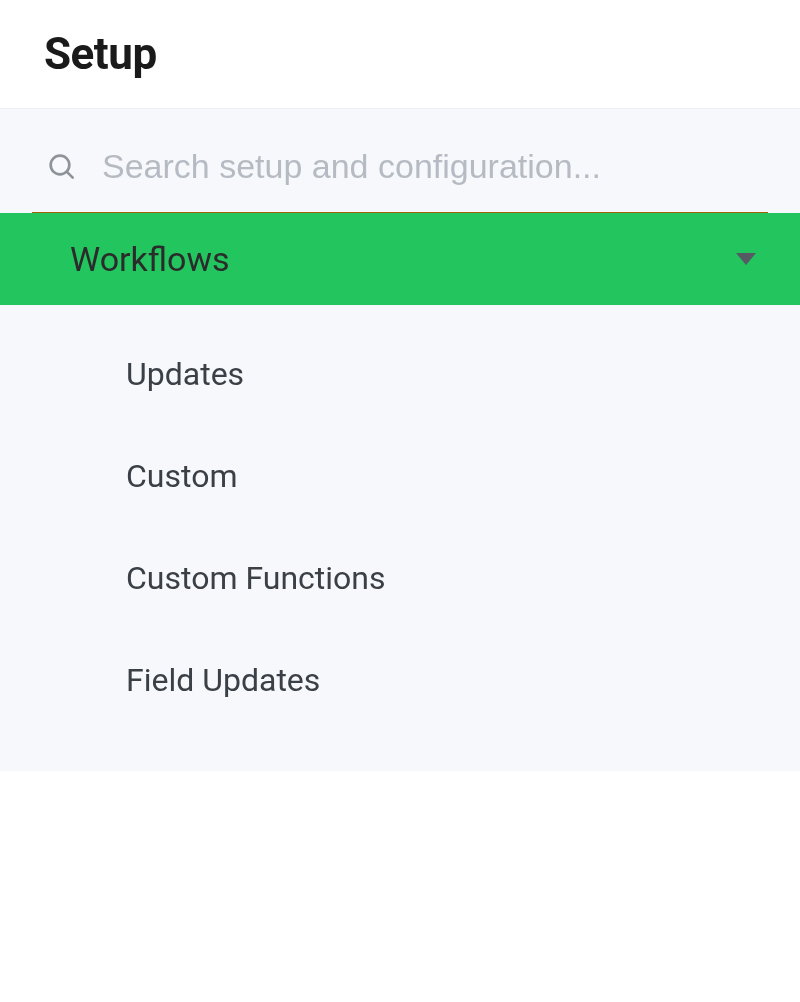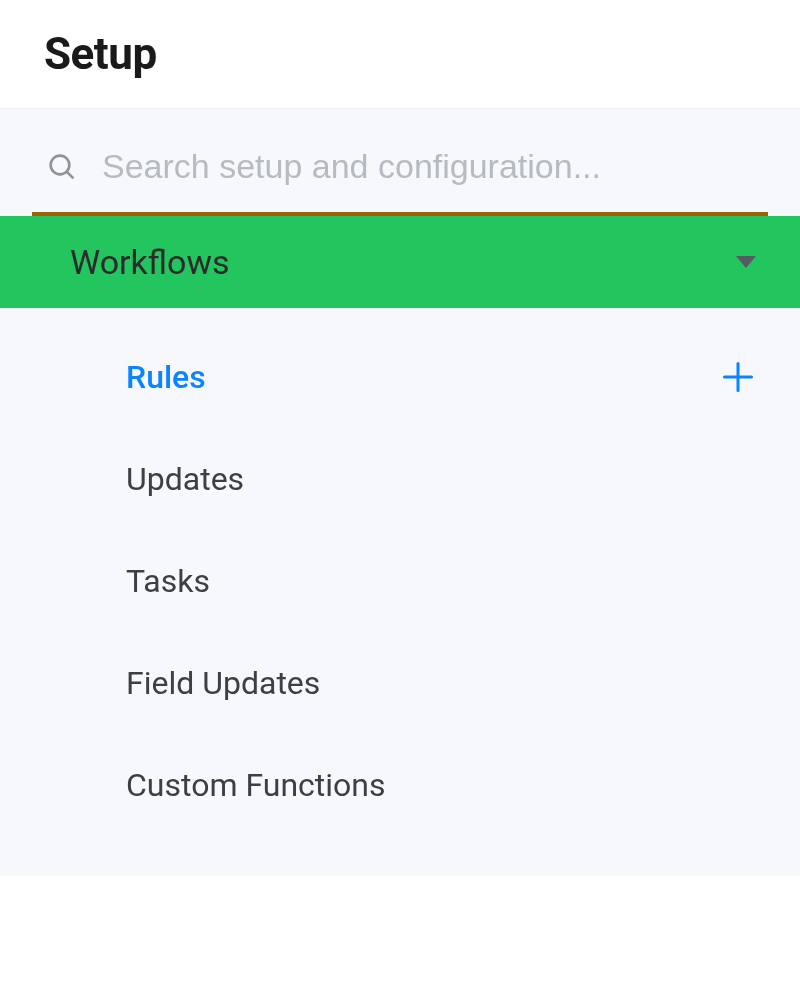--- a/index.html
+++ b/index.html
@@ -1,21 +1,21 @@
 <!DOCTYPE html>
 <html><head>
 <meta charset="utf-8">
 <style>
   * { box-sizing: border-box; margin: 0; padding: 0; }
   html, body { width: 800px; height: 1002px; font-family: -apple-system, BlinkMacSystemFont, "Segoe UI", Roboto, Helvetica, Arial, sans-serif; background: #fff; overflow: hidden; }
   .page { width: 800px; height: 948px; display: flex; flex-direction: column; }
   .header { background: #ffffff; padding: 28px 0 28px 44px; border-bottom: 1px solid #eceef3; }
   .header-title { font-size: 44px; font-weight: 700; color: #1a1a1a; letter-spacing: -0.5px; }
   .search-area { background: #f6f8fb; padding: 36px 32px 0 32px; }
-  .search-row { display: flex; align-items: center; gap: 24px; padding: 2px 12px 26px 14px; border-bottom: 4px solid #a16207; }
+  .search-row { display: flex; align-items: center; gap: 24px; padding: 2px 12px 26px 14px; border-bottom: 1px solid #a16207; }
   .search-icon svg { display: block; stroke: #8e9299; }
   .search-input { flex: 1; border: none; outline: none; background: transparent; font-size: 34px; color: #333; }
   .search-input::placeholder { color: #b6bbc3; }
   .section-header { background: #22c55e; display: flex; align-items: center; justify-content: space-between; padding: 26px 44px 26px 70px; cursor: pointer; }
   .section-title { font-size: 34px; color: #2b2b2b; font-weight: 400; }
   .caret-down { width: 0; height: 0; border-left: 10px solid transparent; border-right: 10px solid transparent; border-top: 12px solid #555a63; }
   .subitems { background: #f6f8fb; padding-top: 18px; padding-bottom: 40px; }
   .subitem { display: flex; align-items: center; justify-content: space-between; padding: 32px 44px 32px 126px; cursor: pointer; }
   .subitem-label { font-size: 32px; color: #3b3f46; font-weight: 400; }
   .subitem.active .subitem-label { color: #0a84ff; font-weight: 500; }
@@ -42,41 +42,32 @@
     </div>
   </div>
 
   <div class="section-header">
     <span class="section-title">Workflows</span>
     <span class="caret-down"></span>
   </div>
 
   <div class="subitems">
 
-    <div class="subitem active">
-      <span class="subitem-label">Rules</span>
-      <span class="plus-icon">
-        <svg width="36" height="36" viewBox="0 0 24 24" fill="none" stroke-width="2" stroke-linecap="round">
-          <line x1="12" y1="3" x2="12" y2="21"></line>
-          <line x1="3" y1="12" x2="21" y2="12"></line>
-        </svg>
-      </span>
-    </div>
 
     <div class="subitem">
       <span class="subitem-label">Updates</span>
     </div>
 
     <div class="subitem">
-      <span class="subitem-label">Tasks</span>
+      <span class="subitem-label">Custom</span>
+    </div>
+
+    <div class="subitem">
+      <span class="subitem-label">Custom Functions</span>
     </div>
 
     <div class="subitem">
       <span class="subitem-label">Field Updates</span>
-    </div>
-
-    <div class="subitem">
-      <span class="subitem-label">Custom Functions</span>
     </div>
 
   </div>
 
 </div>
 
 </body></html>

